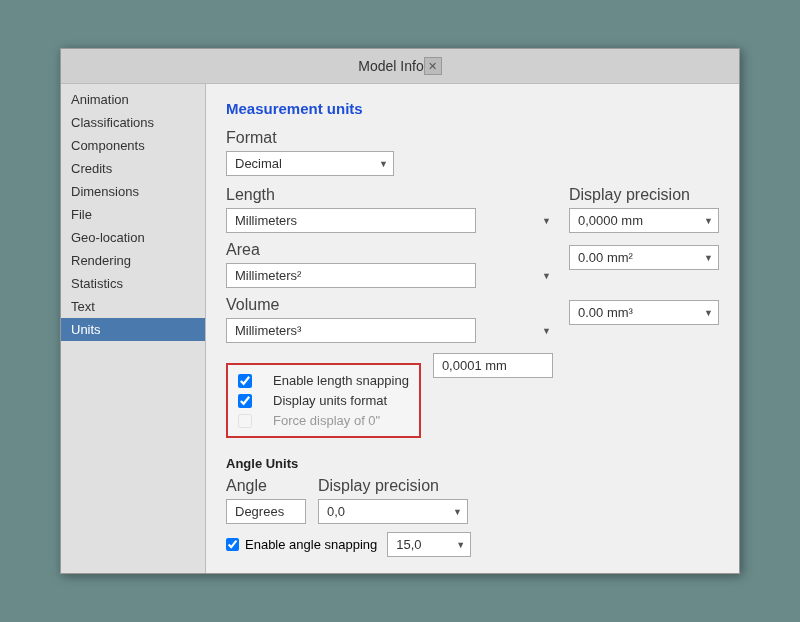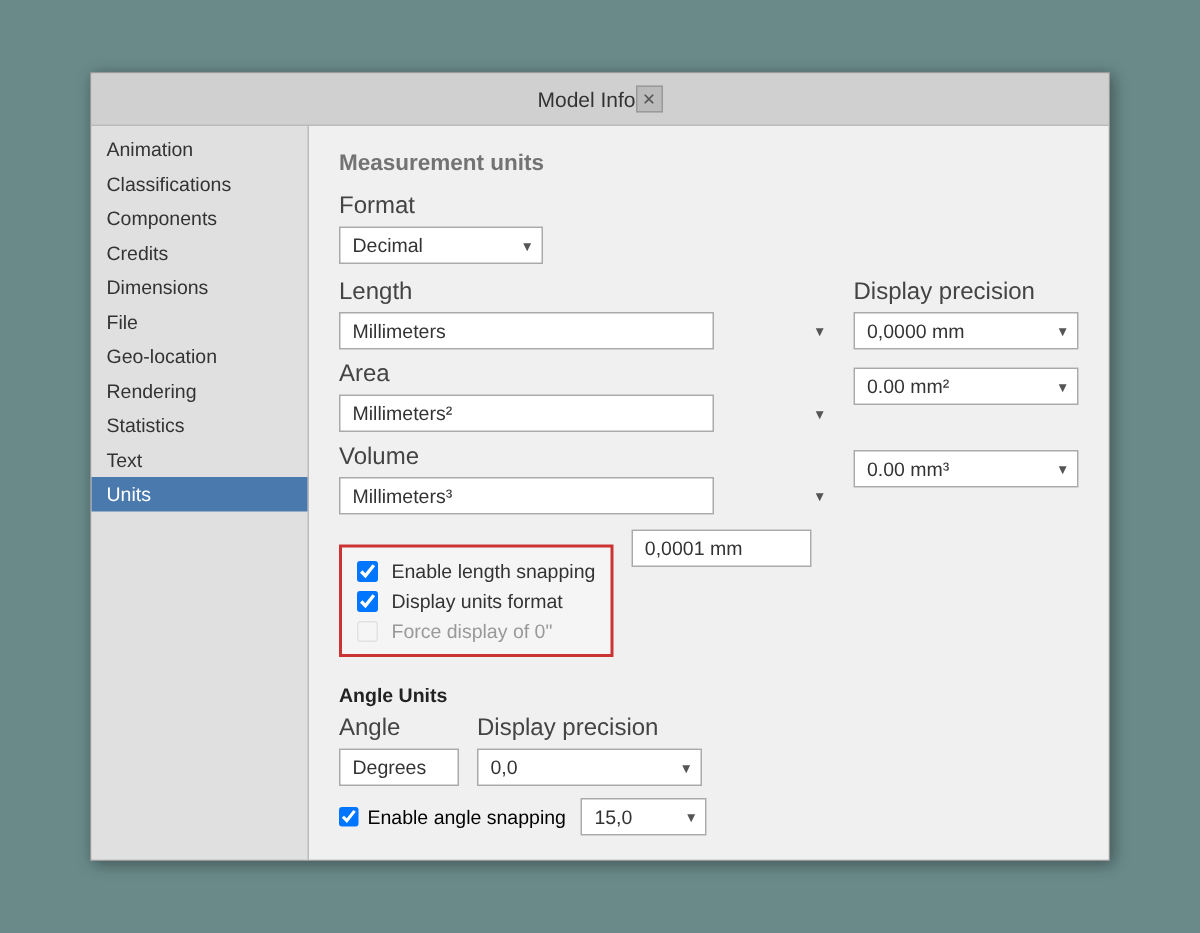--- a/index.html
+++ b/index.html
@@ -78,21 +78,21 @@
     .content {
       flex: 1;
       padding: 16px 20px;
       background: #f0f0f0;
       overflow-y: auto;
     }
 
     .section-title {
       font-size: 15px;
       font-weight: bold;
-      color: #737373;
+      color: #1d4ed8;
       margin-bottom: 12px;
     }
 
     .field-label {
       font-size: 16px;
       color: #444;
       margin-bottom: 4px;
       margin-top: 10px;
     }
 
@@ -125,21 +125,21 @@
       font-size: 9px;
       position: absolute;
       right: 6px;
       top: 50%;
       transform: translateY(-50%);
       pointer-events: none;
       color: #555;
     }
 
     .format-select {
-      width: 136px;
+      width: 168px;
     }
 
     .length-select {
       width: 250px;
     }
 
     .precision-select {
       width: 150px;
     }
 
@@ -163,21 +163,21 @@
       border: 2px solid #cc3333;
       padding: 8px 10px;
       margin: 10px 0;
       background: #f5f5f5;
       display: inline-block;
     }
 
     .checkbox-row {
       display: flex;
       align-items: center;
-      gap: 9px;
+      gap: 21px;
       margin-bottom: 5px;
     }
 
     .checkbox-row:last-child {
       margin-bottom: 0;
     }
 
     .checkbox-row input[type="checkbox"] {
       width: 14px;
       height: 14px;

